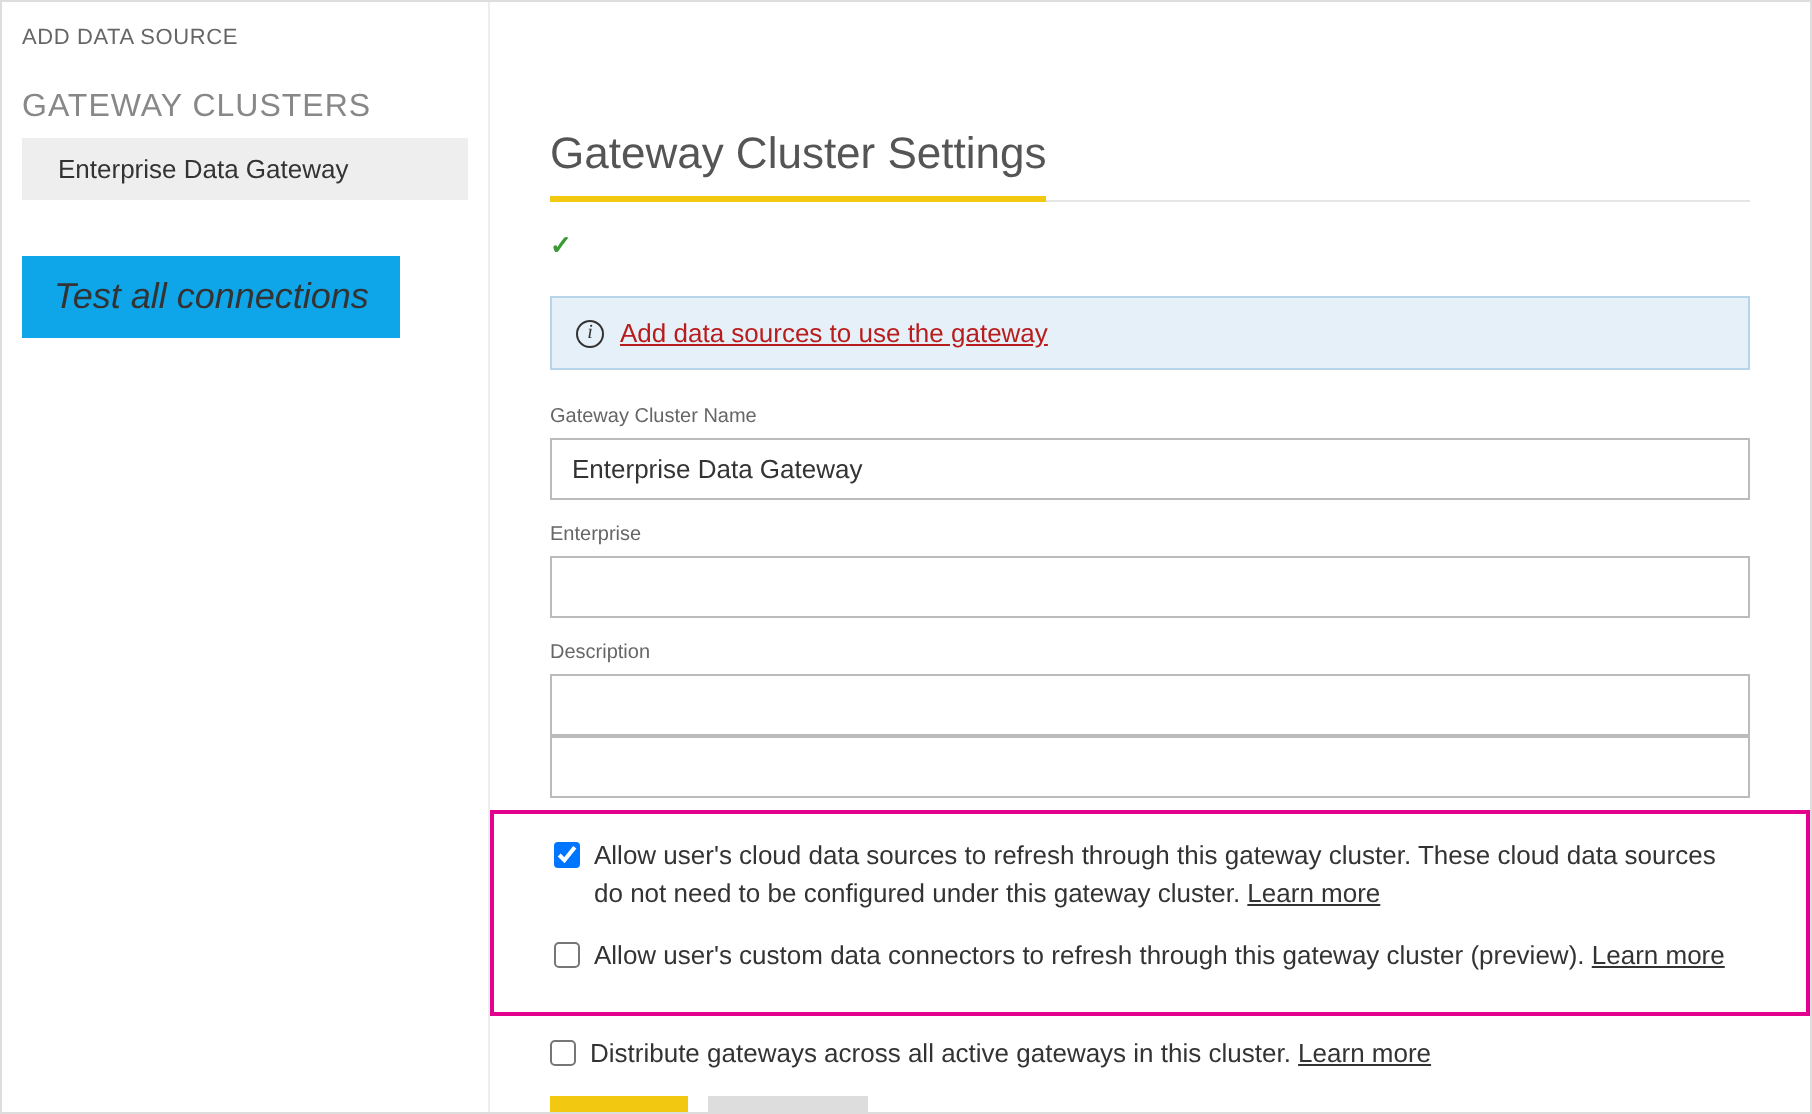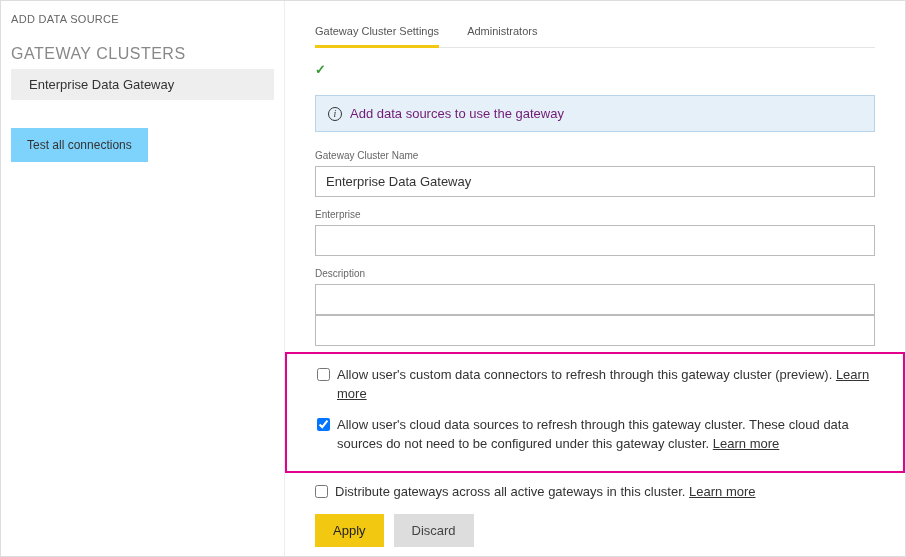--- a/index.html
+++ b/index.html
@@ -8,21 +8,21 @@
       font-size: 13px;
       color: #333;
       background: #fff;
       width: 906px;
       height: 557px;
       border: 1px solid #ddd;
       display: flex;
       overflow: hidden;
     }
     .sidebar {
-      width: 284px;
+      width: 244px;
       padding: 8px 10px;
       border-right: 1px solid #eee;
     }
     .add-ds-link {
       font-size: 11px;
       color: #666;
       letter-spacing: 0.3px;
       padding: 4px 0 10px 0;
       cursor: pointer;
     }
@@ -34,45 +34,47 @@
     }
     .cluster-item {
       background: #eee;
       padding: 8px 18px;
       font-size: 13px;
       color: #333;
       cursor: pointer;
     }
     .test-btn {
       margin-top: 28px;
-      background: #7dd3fc;
+      background: #0ea5e9;
       border: none;
       padding: 10px 16px;
-      font-size: 12px;
-      color: #333;
-      cursor: pointer;
+      font-size: 18px;
+      color: #333;
+      cursor: pointer;
+      font-style: italic;
     }
     .main {
       flex: 1;
       padding: 18px 30px 10px 30px;
       overflow: hidden;
     }
     .tabs {
       display: flex;
       gap: 28px;
       border-bottom: 1px solid #e5e5e5;
       margin-bottom: 14px;
     }
     .tab {
-      font-size: 11px;
+      font-size: 22px;
       font-weight: 300;
       color: #555;
       padding: 6px 0 8px 0;
       cursor: pointer;
       margin-bottom: -1px;
+      margin-top: 39px;
     }
     .tab.active { border-bottom: 3px solid #f2c811; }
     .status-row {
       display: flex;
       align-items: center;
       gap: 6px;
       font-size: 13px;
       color: #444;
       margin-bottom: 18px;
     }
@@ -91,21 +93,21 @@
       border: 1.3px solid #333;
       border-radius: 50%;
       display: inline-flex;
       align-items: center;
       justify-content: center;
       font-size: 10px;
       font-style: italic;
       font-family: Georgia, serif;
       flex-shrink: 0;
     }
-    .info-link { color: #701a75; cursor: pointer; }
+    .info-link { color: #b91c1c; text-decoration: underline; cursor: pointer; }
     .field-label {
       font-size: 10px;
       color: #666;
       margin-bottom: 5px;
       margin-top: 12px;
     }
     .text-input {
       width: 100%;
       border: 1px solid #bbb;
       padding: 7px 10px;
@@ -162,21 +164,20 @@
 <div class="sidebar">
   <div class="add-ds-link">ADD DATA SOURCE</div>
   <div class="gateway-clusters-label">GATEWAY CLUSTERS</div>
   <div class="cluster-item">Enterprise Data Gateway</div>
   <button class="test-btn">Test all connections</button>
 </div>
 
 <div class="main">
   <div class="tabs">
     <div class="tab active">Gateway Cluster Settings</div>
-    <div class="tab">Administrators</div>
   </div>
 
   <div class="status-row">
     <span class="check-mark">✓</span>
   </div>
 
   <div class="info-banner">
     <span class="info-icon">i</span>
     <span class="info-link">Add data sources to use the gateway</span>
   </div>
@@ -186,32 +187,32 @@
 
   <div class="field-label">Enterprise</div>
   <input class="text-input" type="text" value="" style="">
 
   <div class="field-label">Description</div>
   <input class="text-input" type="text" value="" style="">
 
   <input class="text-input" type="text" value="" style="">
 
   <div class="highlight-box">
+    <div class="checkbox-row">
+      <input type="checkbox" checked="" style="">
+      <span>
+        <span>Allow user's cloud data sources to refresh through this gateway cluster. These cloud data sources do not need to be configured under this gateway cluster. </span><a class="learn-more">Learn more</a>
+      </span>
+    </div>
     <div class="checkbox-row">
       <input type="checkbox" style="">
       <span>
         <span>Allow user's custom data connectors to refresh through this gateway cluster (preview). </span><a class="learn-more">Learn more</a>
       </span>
     </div>
-    <div class="checkbox-row">
-      <input type="checkbox" checked="" style="">
-      <span>
-        <span>Allow user's cloud data sources to refresh through this gateway cluster. These cloud data sources do not need to be configured under this gateway cluster. </span><a class="learn-more">Learn more</a>
-      </span>
-    </div>
   </div>
 
   <div class="checkbox-row">
     <input type="checkbox" style="">
     <span>
       <span>Distribute gateways across all active gateways in this cluster. </span><a class="learn-more">Learn more</a>
     </span>
   </div>
 
   <div class="btn-row">

